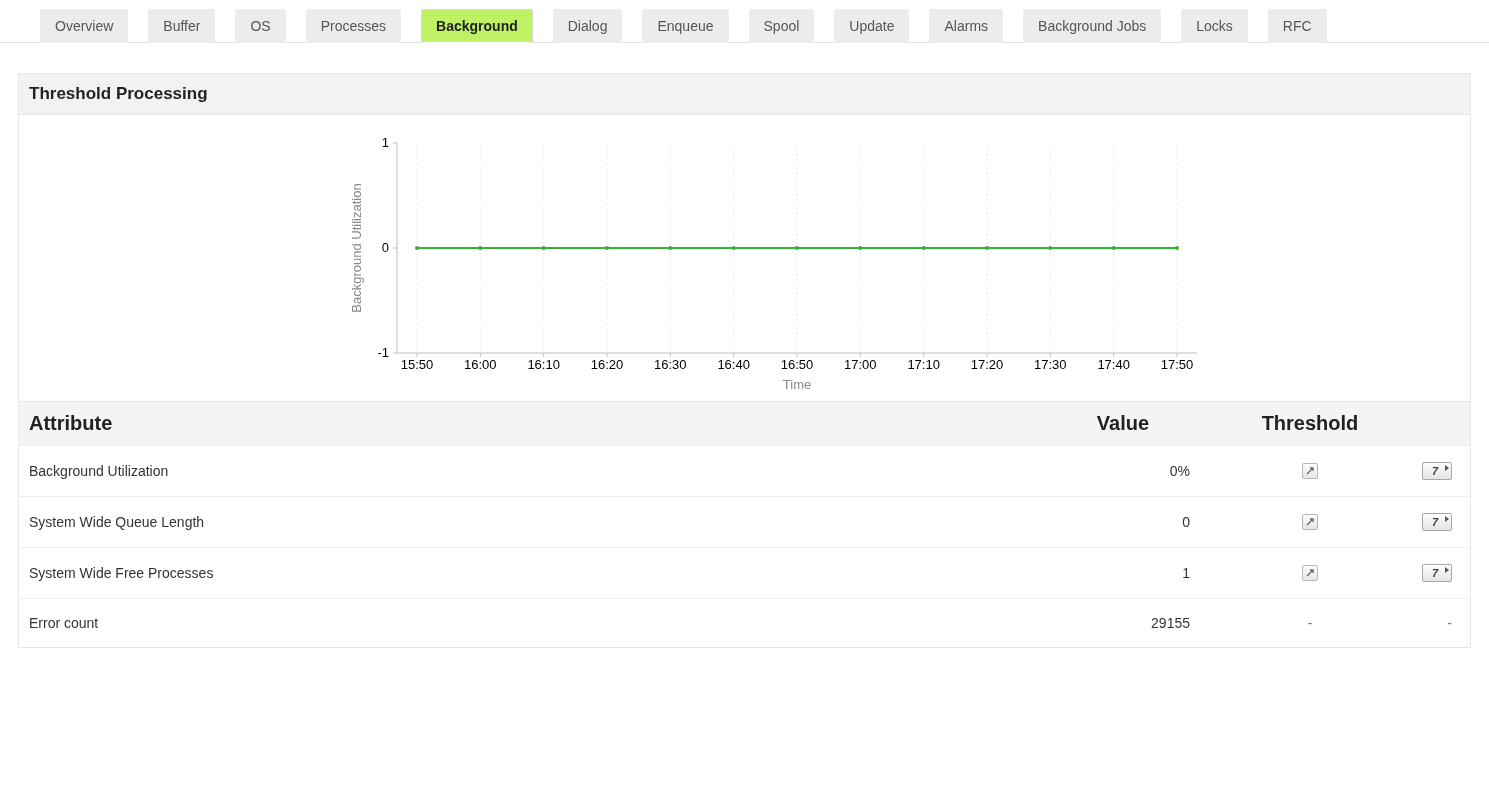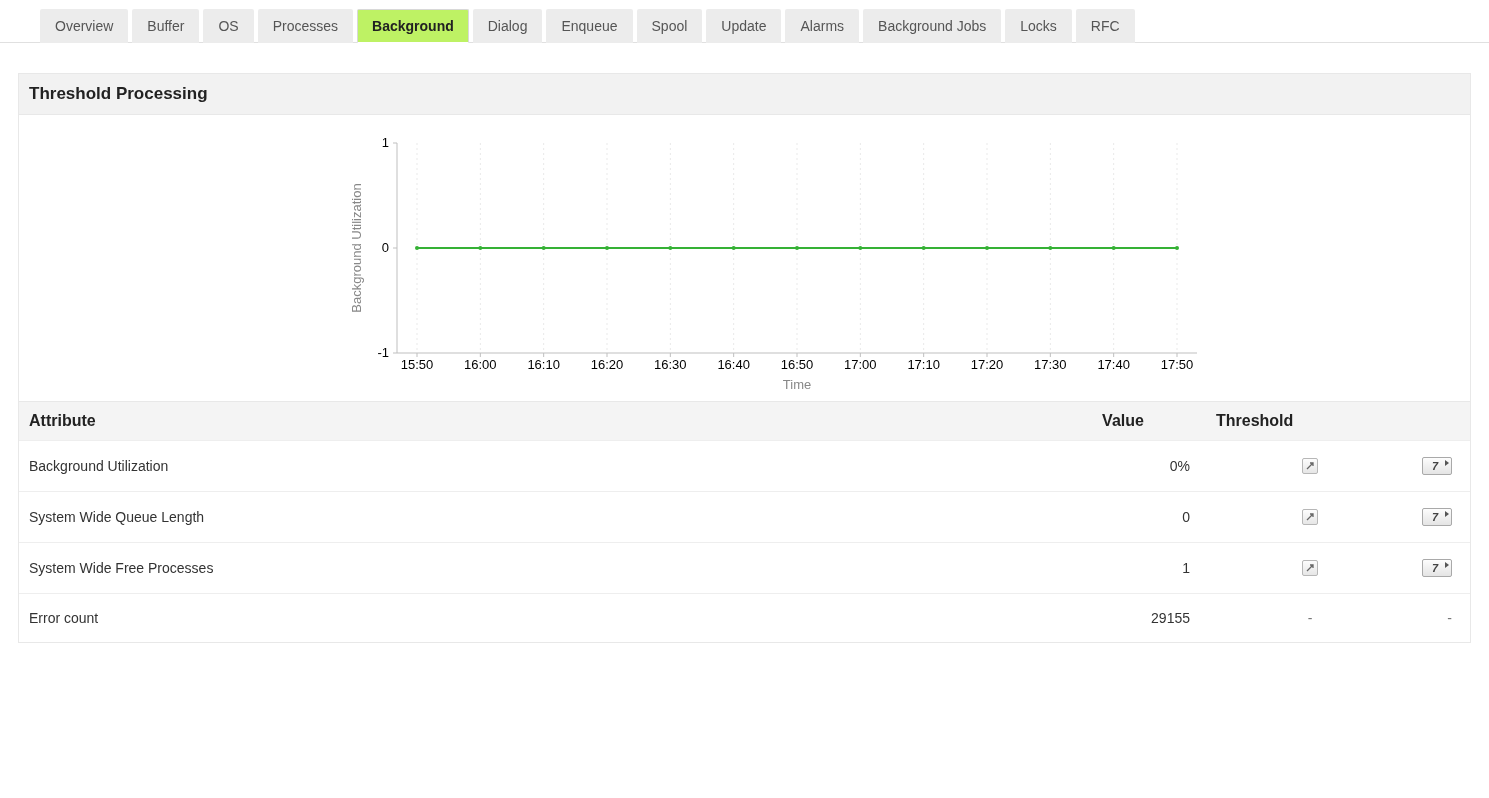--- a/index.html
+++ b/index.html
@@ -8,21 +8,21 @@
     font-family: Arial, Helvetica, sans-serif;
     font-size: 13px;
     color: #333;
     background: #fff;
   }
   .page {
     padding: 0 0 10px 0;
   }
   .tabs {
     display: flex;
-    gap: 4px;
+    gap: 20px;
     padding: 8px 0 0 40px;
     border-bottom: 1px solid #e0e0e0;
     align-items: flex-end;
   }
   .tab {
     background: #ececec;
     color: #555;
     padding: 8px 14px;
     border-radius: 2px 2px 0 0;
     cursor: pointer;
@@ -65,21 +65,21 @@
 
   .data-table {
     width: 100%;
     border-collapse: collapse;
     table-layout: fixed;
   }
   .data-table thead th {
     background: #f4f4f4;
     text-align: left;
     font-weight: bold;
-    font-size: 16px;
+    font-size: 20px;
     padding: 10px 6px;
     border-top: 1px solid #e8e8e8;
     color: #222;
   }
   .data-table td {
     padding: 16px 6px;
     border-top: 1px solid #eee;
     font-size: 14px;
     color: #333;
     vertical-align: middle;
@@ -224,21 +224,21 @@
       <colgroup>
         <col class="col-attr">
           <col class="col-value">
           <col class="col-thresh">
           <col class="col-action">
       </colgroup>
       <thead>
         <tr>
           <th class="col-attr">Attribute</th>
           <th class="col-value" style="text-align:center">Value</th>
-          <th class="col-thresh" style="text-align:left">Threshold</th>
+          <th class="col-thresh" style="text-align:center">Threshold</th>
           <th class="col-action"></th>
         </tr>
       </thead>
       <tbody id="tbody">
           <tr>
             <td class="col-attr">Background Utilization</td>
             <td class="col-value">0%</td>
             <td class="col-thresh"><span class="thresh-btn">
                 <svg viewBox="0 0 10 10">
                   <path d="M2 8 L8 2 M5 2 H8 V5" stroke="#666" stroke-width="1.3" fill="none"></path>

